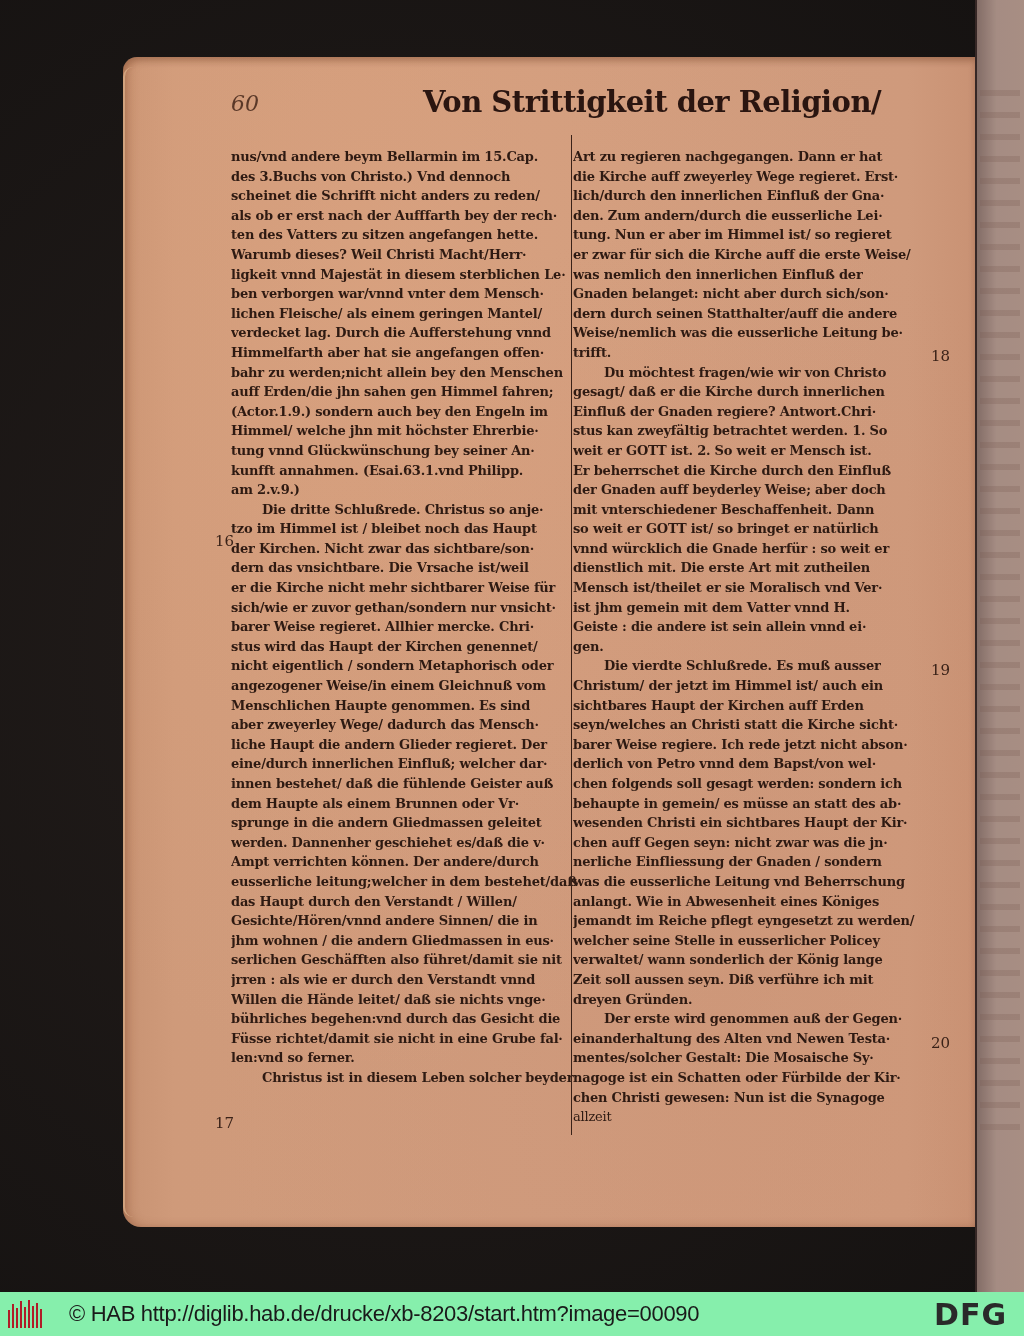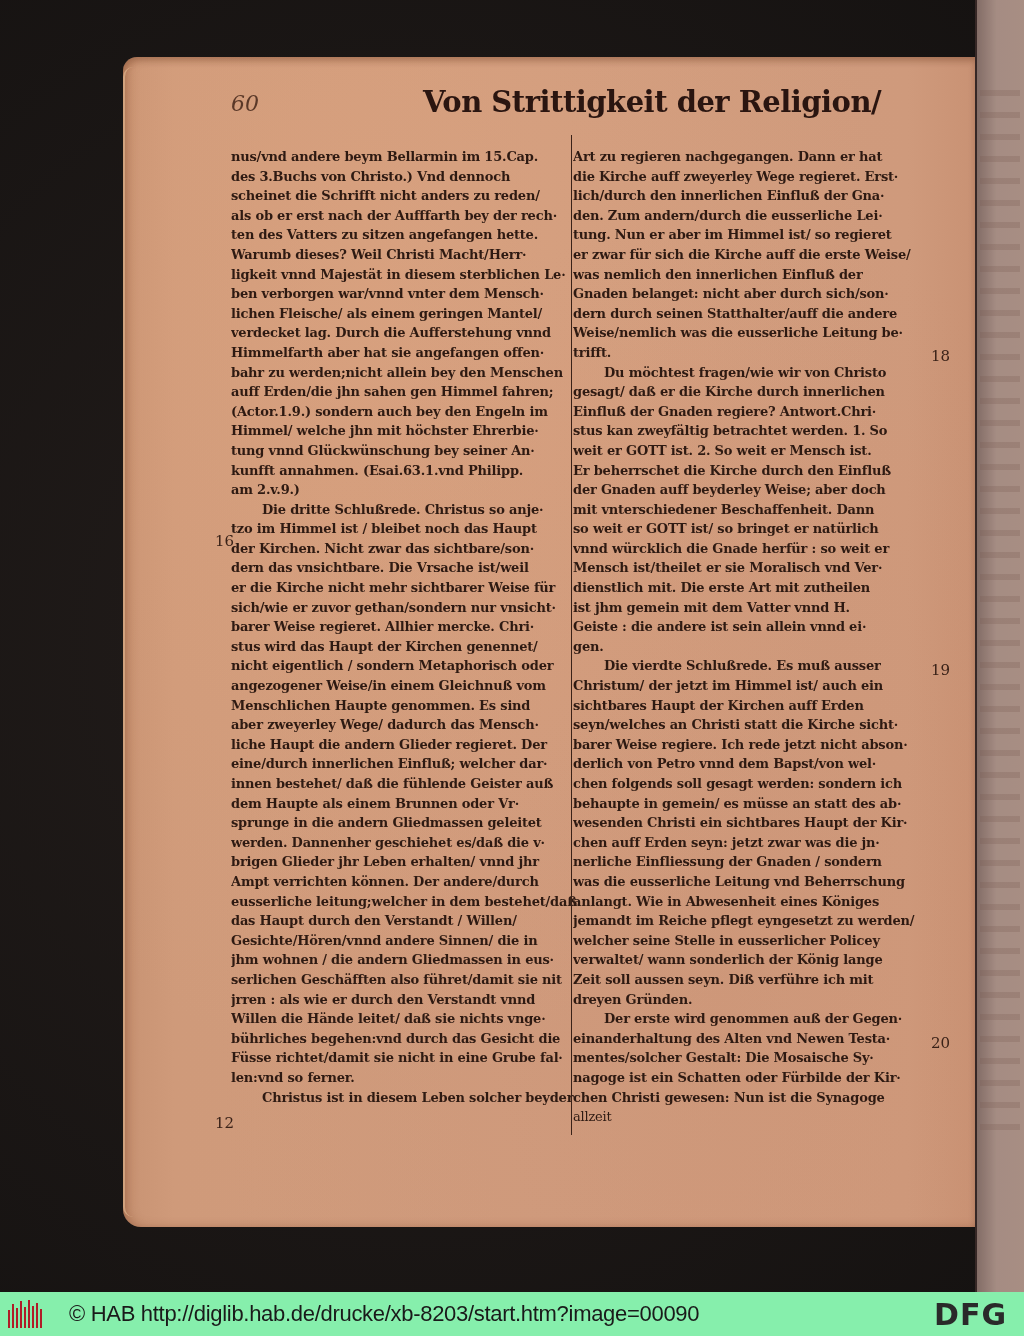--- a/index.html
+++ b/index.html
@@ -135,21 +135,20 @@
         <span class="line">nicht eigentlich / sondern Metaphorisch oder</span>
         <span class="line">angezogener Weise/in einem Gleichnuß vom</span>
         <span class="line">Menschlichen Haupte genommen. Es sind</span>
         <span class="line">aber zweyerley Wege/ dadurch das Mensch·</span>
         <span class="line">liche Haupt die andern Glieder regieret. Der</span>
         <span class="line">eine/durch innerlichen Einfluß; welcher dar·</span>
         <span class="line">innen bestehet/ daß die fühlende Geister auß</span>
         <span class="line">dem Haupte als einem Brunnen oder Vr·</span>
         <span class="line">sprunge in die andern Gliedmassen geleitet</span>
         <span class="line">werden. Dannenher geschiehet es/daß die v·</span>
-        <span class="line">brigen Glieder jhr Leben erhalten/ vnnd jhr</span>
         <span class="line">Ampt verrichten können. Der andere/durch</span>
         <span class="line">eusserliche leitung;welcher in dem bestehet/daß</span>
         <span class="line">das Haupt durch den Verstandt / Willen/</span>
         <span class="line">Gesichte/Hören/vnnd andere Sinnen/ die in</span>
         <span class="line">jhm wohnen / die andern Gliedmassen in eus·</span>
         <span class="line">serlichen Geschäfften also führet/damit sie nit</span>
         <span class="line">jrren : als wie er durch den Verstandt vnnd</span>
         <span class="line">Willen die Hände leitet/ daß sie nichts vnge·</span>
         <span class="line">bührliches begehen:vnd durch das Gesicht die</span>
         <span class="line">Füsse richtet/damit sie nicht in eine Grube fal·</span>
@@ -172,53 +171,53 @@
         <span class="line indent">Du möchtest fragen/wie wir von Christo</span>
         <span class="line">gesagt/ daß er die Kirche durch innerlichen</span>
         <span class="line">Einfluß der Gnaden regiere? Antwort.Chri·</span>
         <span class="line">stus kan zweyfältig betrachtet werden. 1. So</span>
         <span class="line">weit er GOTT ist. 2. So weit er Mensch ist.</span>
         <span class="line">Er beherrschet die Kirche durch den Einfluß</span>
         <span class="line">der Gnaden auff beyderley Weise; aber doch</span>
         <span class="line">mit vnterschiedener Beschaffenheit. Dann</span>
         <span class="line">so weit er GOTT ist/ so bringet er natürlich</span>
         <span class="line">vnnd würcklich die Gnade herfür : so weit er</span>
+        <span class="line">dienstlich mit. Die erste Art mit zutheilen</span>
         <span class="line">Mensch ist/theilet er sie Moralisch vnd Ver·</span>
-        <span class="line">dienstlich mit. Die erste Art mit zutheilen</span>
         <span class="line">ist jhm gemein mit dem Vatter vnnd H.</span>
         <span class="line">Geiste : die andere ist sein allein vnnd ei·</span>
         <span class="line">gen.</span>
         <span class="line indent">Die vierdte Schlußrede. Es muß ausser</span>
         <span class="line">Christum/ der jetzt im Himmel ist/ auch ein</span>
         <span class="line">sichtbares Haupt der Kirchen auff Erden</span>
         <span class="line">seyn/welches an Christi statt die Kirche sicht·</span>
         <span class="line">barer Weise regiere. Ich rede jetzt nicht abson·</span>
         <span class="line">derlich von Petro vnnd dem Bapst/von wel·</span>
         <span class="line">chen folgends soll gesagt werden: sondern ich</span>
         <span class="line">behaupte in gemein/ es müsse an statt des ab·</span>
         <span class="line">wesenden Christi ein sichtbares Haupt der Kir·</span>
-        <span class="line">chen auff Erden seyn: jetzt zwar was die jn·</span>
+        <span class="line">chen auff Gegen seyn: nicht zwar was die jn·</span>
         <span class="line">nerliche Einfliessung der Gnaden / sondern</span>
         <span class="line">was die eusserliche Leitung vnd Beherrschung</span>
         <span class="line">anlangt. Wie in Abwesenheit eines Königes</span>
         <span class="line">jemandt im Reiche pflegt eyngesetzt zu werden/</span>
         <span class="line">welcher seine Stelle in eusserlicher Policey</span>
         <span class="line">verwaltet/ wann sonderlich der König lange</span>
         <span class="line">Zeit soll aussen seyn. Diß verführe ich mit</span>
         <span class="line">dreyen Gründen.</span>
         <span class="line indent">Der erste wird genommen auß der Gegen·</span>
         <span class="line">einanderhaltung des Alten vnd Newen Testa·</span>
         <span class="line">mentes/solcher Gestalt: Die Mosaische Sy·</span>
         <span class="line">nagoge ist ein Schatten oder Fürbilde der Kir·</span>
         <span class="line">chen Christi gewesen: Nun ist die Synagoge</span>
         <span class="line right">allzeit</span>
       </div>
 
     <span class="margin-num" style="left:92px; top:447px;margin-top:28px;">16</span>
-    <span class="margin-num" style="left:92px; top:1057px;">12</span>
+    <span class="margin-num" style="left:92px; top:1057px;">17</span>
     <span class="margin-num" style="left:808px; top:290px;">18</span>
     <span class="margin-num" style="left:808px; top:604px;">19</span>
     <span class="margin-num" style="left:808px; top:977px;">20</span>
   </div>
 </div>
 
 <div class="footer">
   <div class="hab-logo">
     <span style="left:2px; height:18px;"></span>
     <span style="left:6px; height:24px;"></span>

